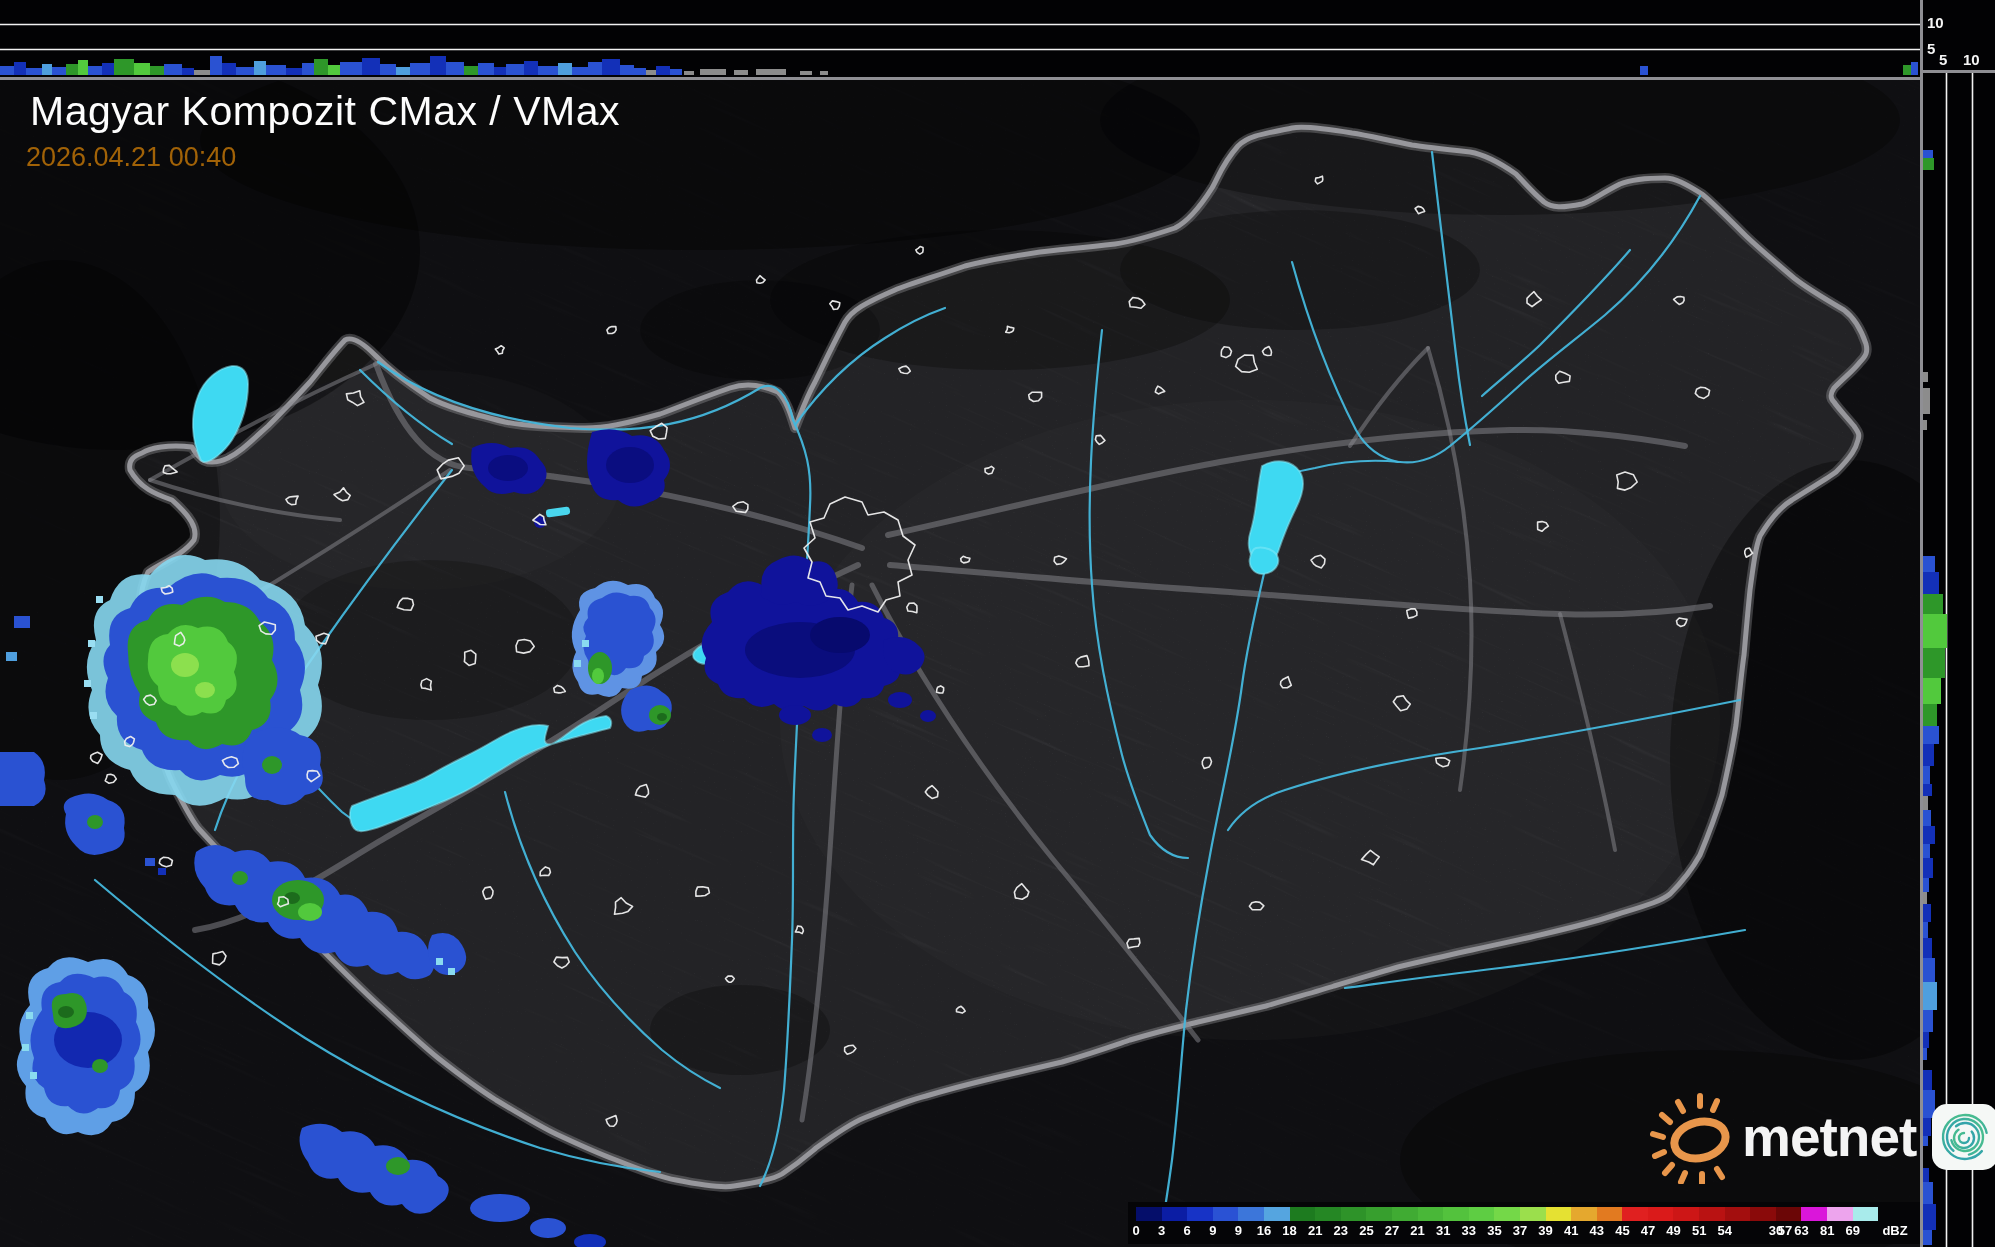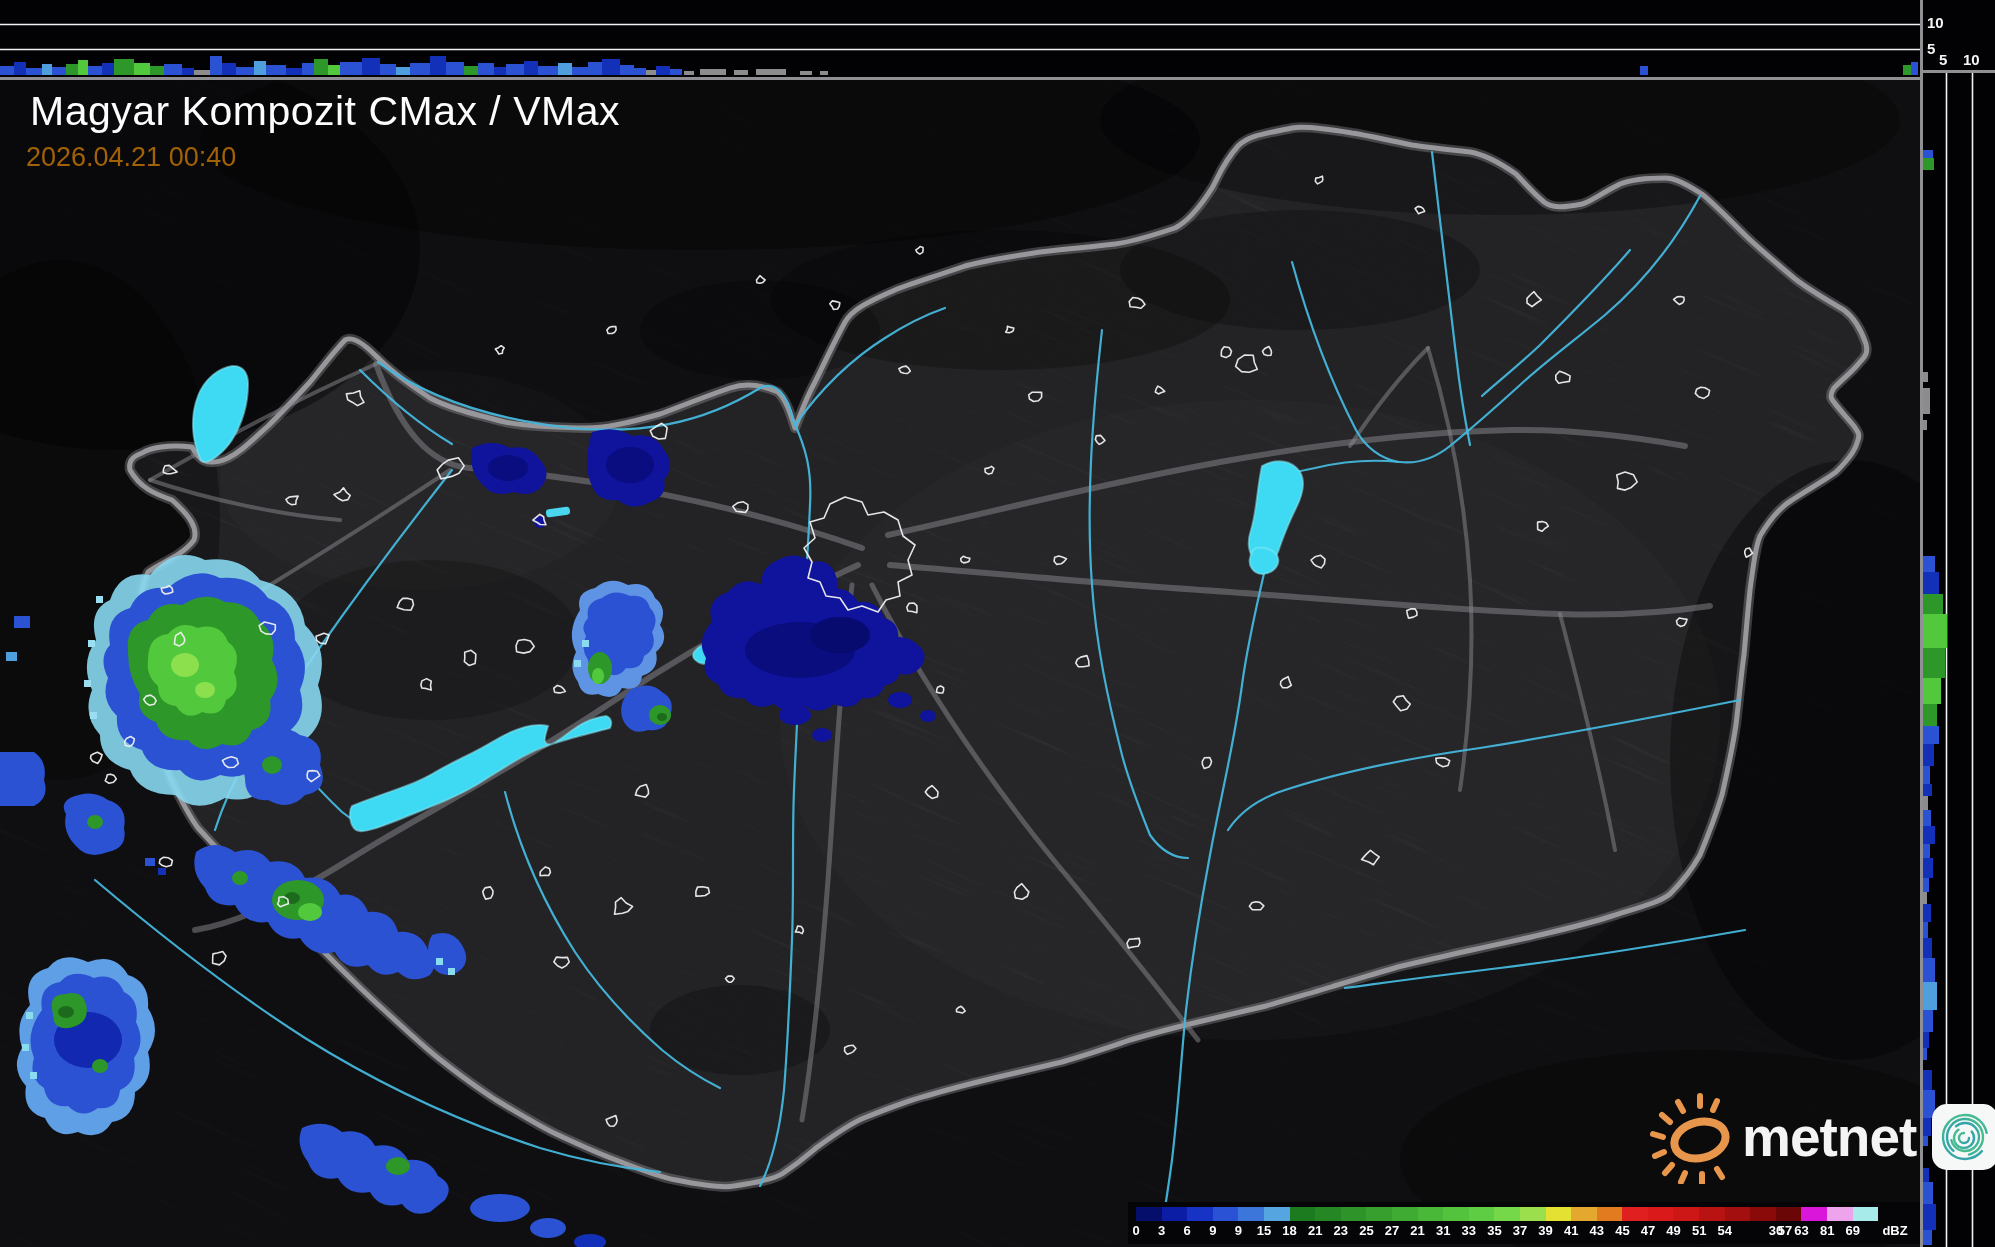--- a/index.html
+++ b/index.html
@@ -484,21 +484,21 @@
         <div class="cb-seg" style="width: 25.6px; background: rgb(218, 22, 218);"></div>
         <div class="cb-seg" style="width: 25.6px; background: rgb(237, 164, 237);"></div>
         <div class="cb-seg" style="width: 25.6px; background: rgb(168, 235, 235);"></div>
       </div>
     <div id="cb-labels">
         <span class="cb-tick" style="left: 8px;">0</span>
         <span class="cb-tick" style="left: 33.6px;">3</span>
         <span class="cb-tick" style="left: 59.2px;">6</span>
         <span class="cb-tick" style="left: 84.8px;">9</span>
         <span class="cb-tick" style="left: 110.4px;">9</span>
-        <span class="cb-tick" style="left: 136px;">15</span>
+        <span class="cb-tick" style="left: 136px;">16</span>
         <span class="cb-tick" style="left: 161.6px;">18</span>
         <span class="cb-tick" style="left: 187.2px;">21</span>
         <span class="cb-tick" style="left: 212.8px;">23</span>
         <span class="cb-tick" style="left: 238.4px;">25</span>
         <span class="cb-tick" style="left: 264px;">27</span>
         <span class="cb-tick" style="left: 289.6px;">21</span>
         <span class="cb-tick" style="left: 315.2px;">31</span>
         <span class="cb-tick" style="left: 340.8px;">33</span>
         <span class="cb-tick" style="left: 366.4px;">35</span>
         <span class="cb-tick" style="left: 392px;">37</span>

